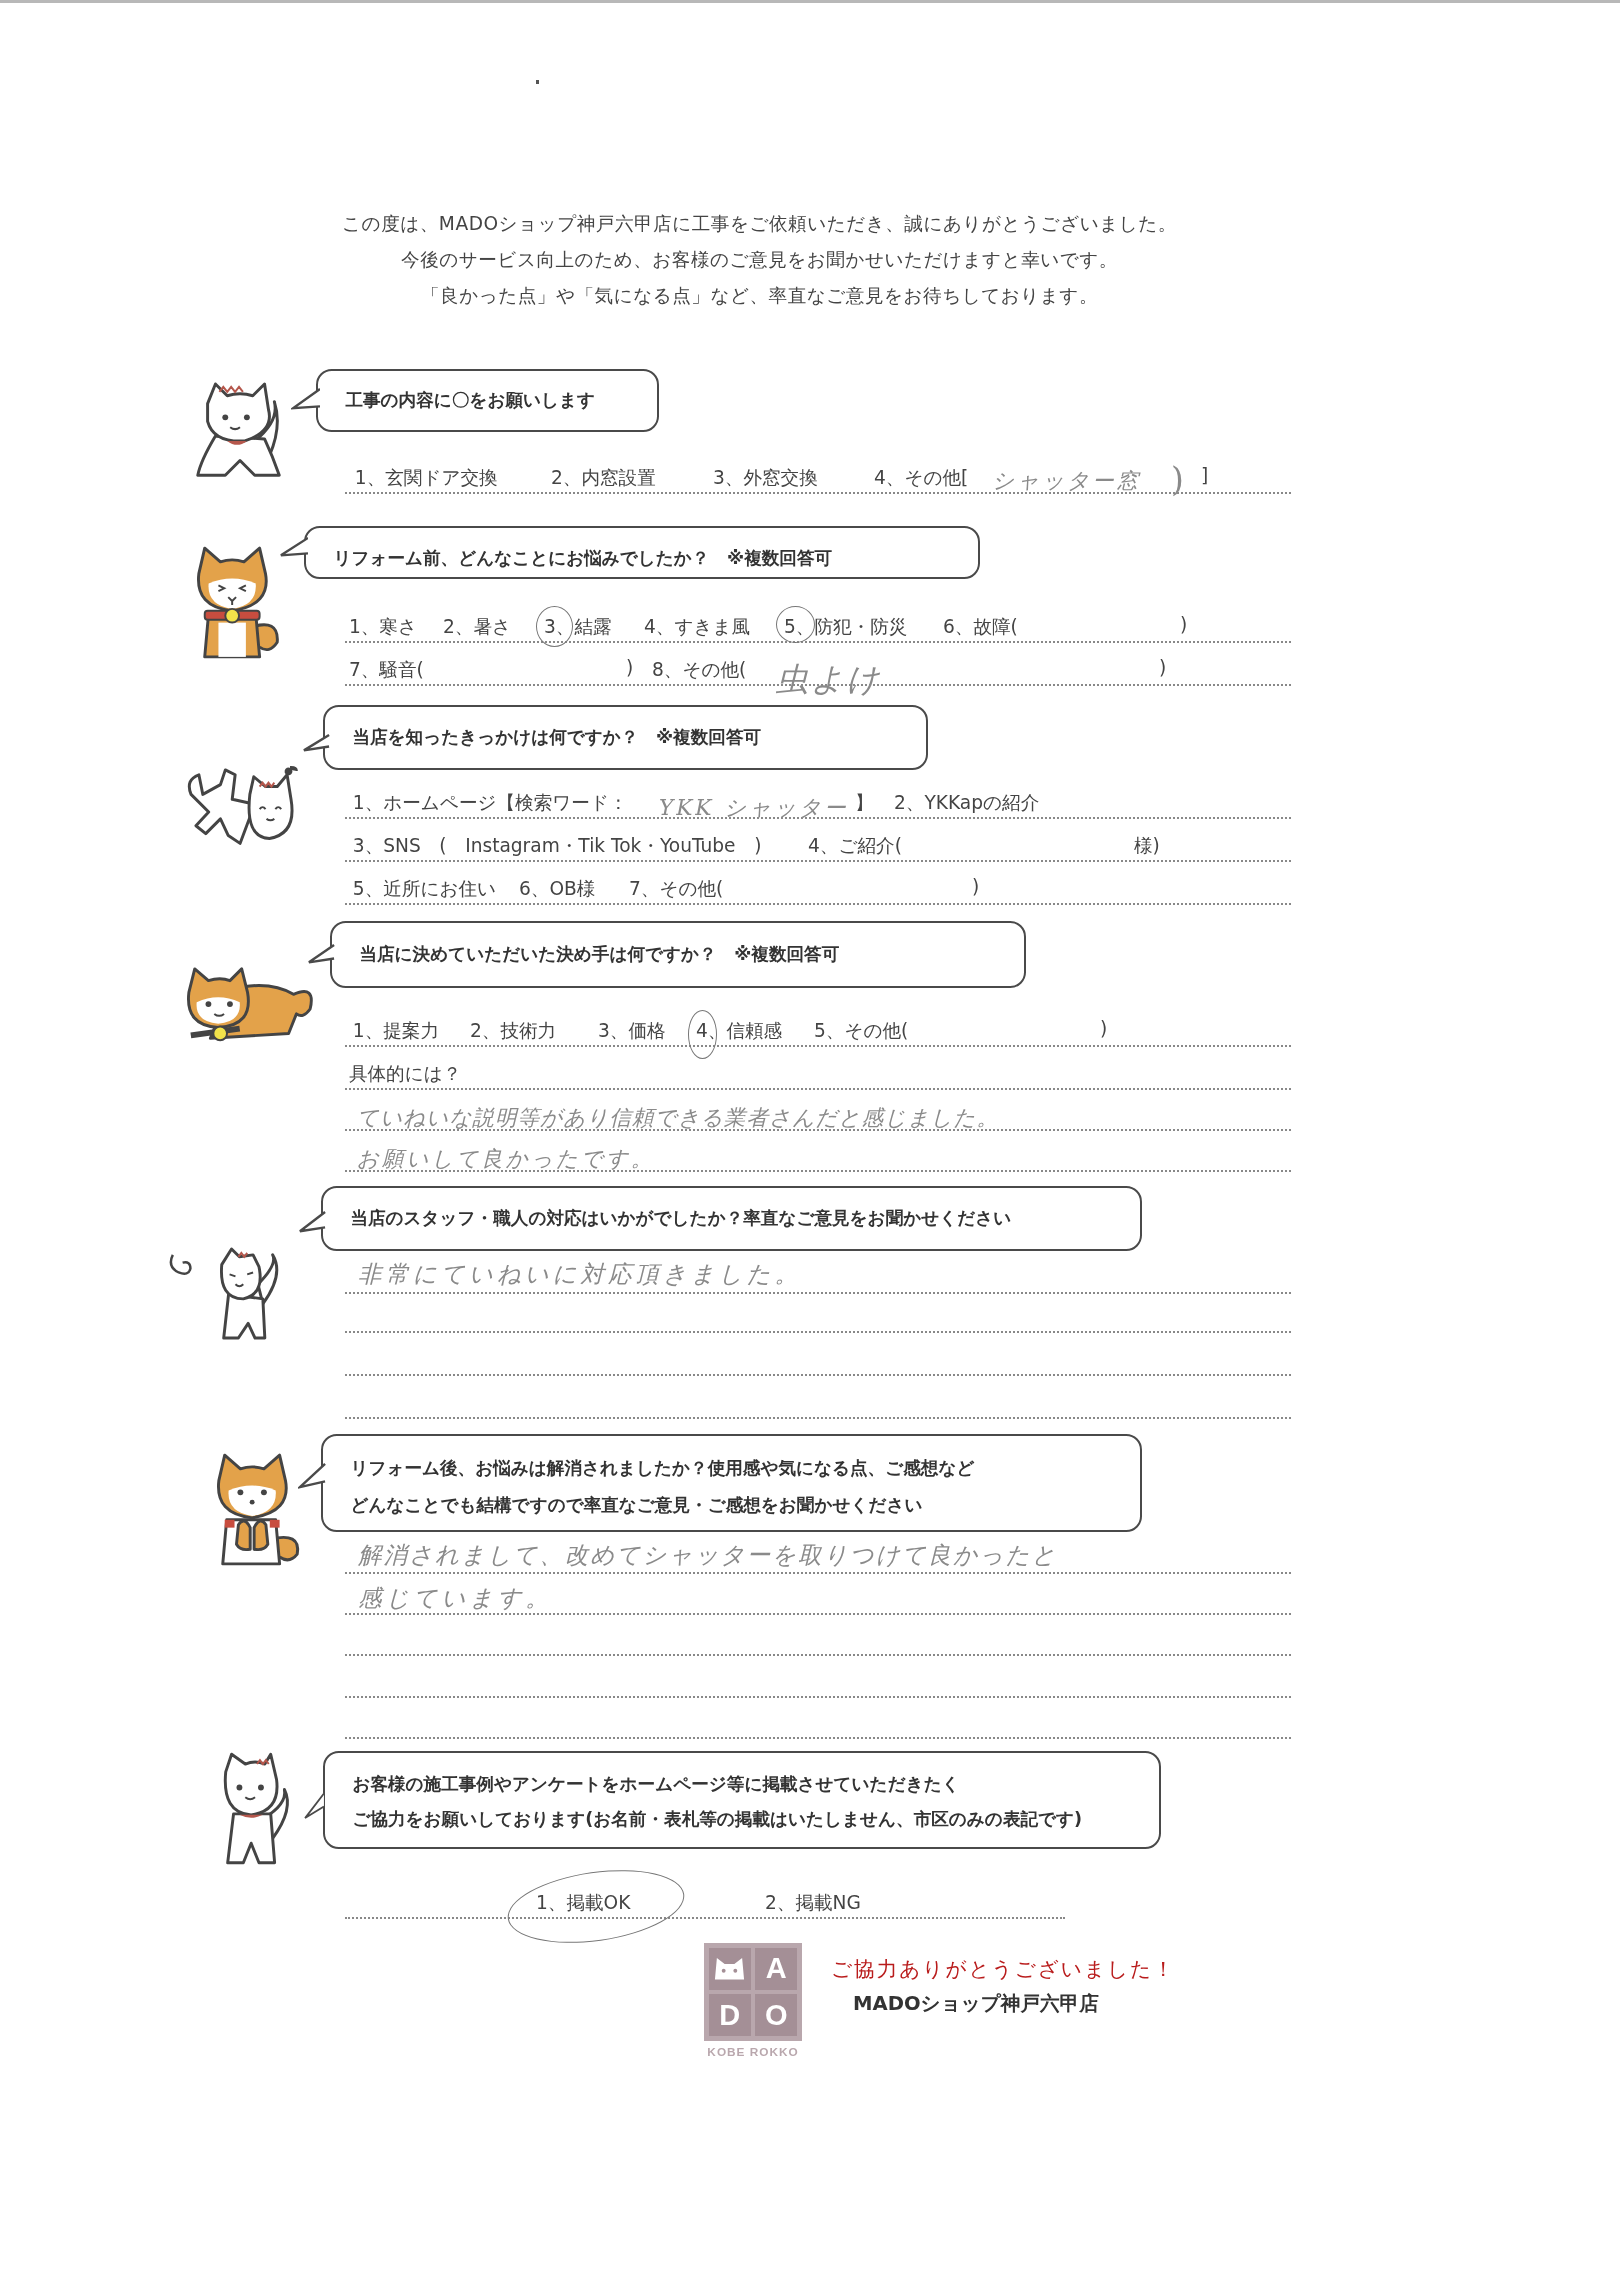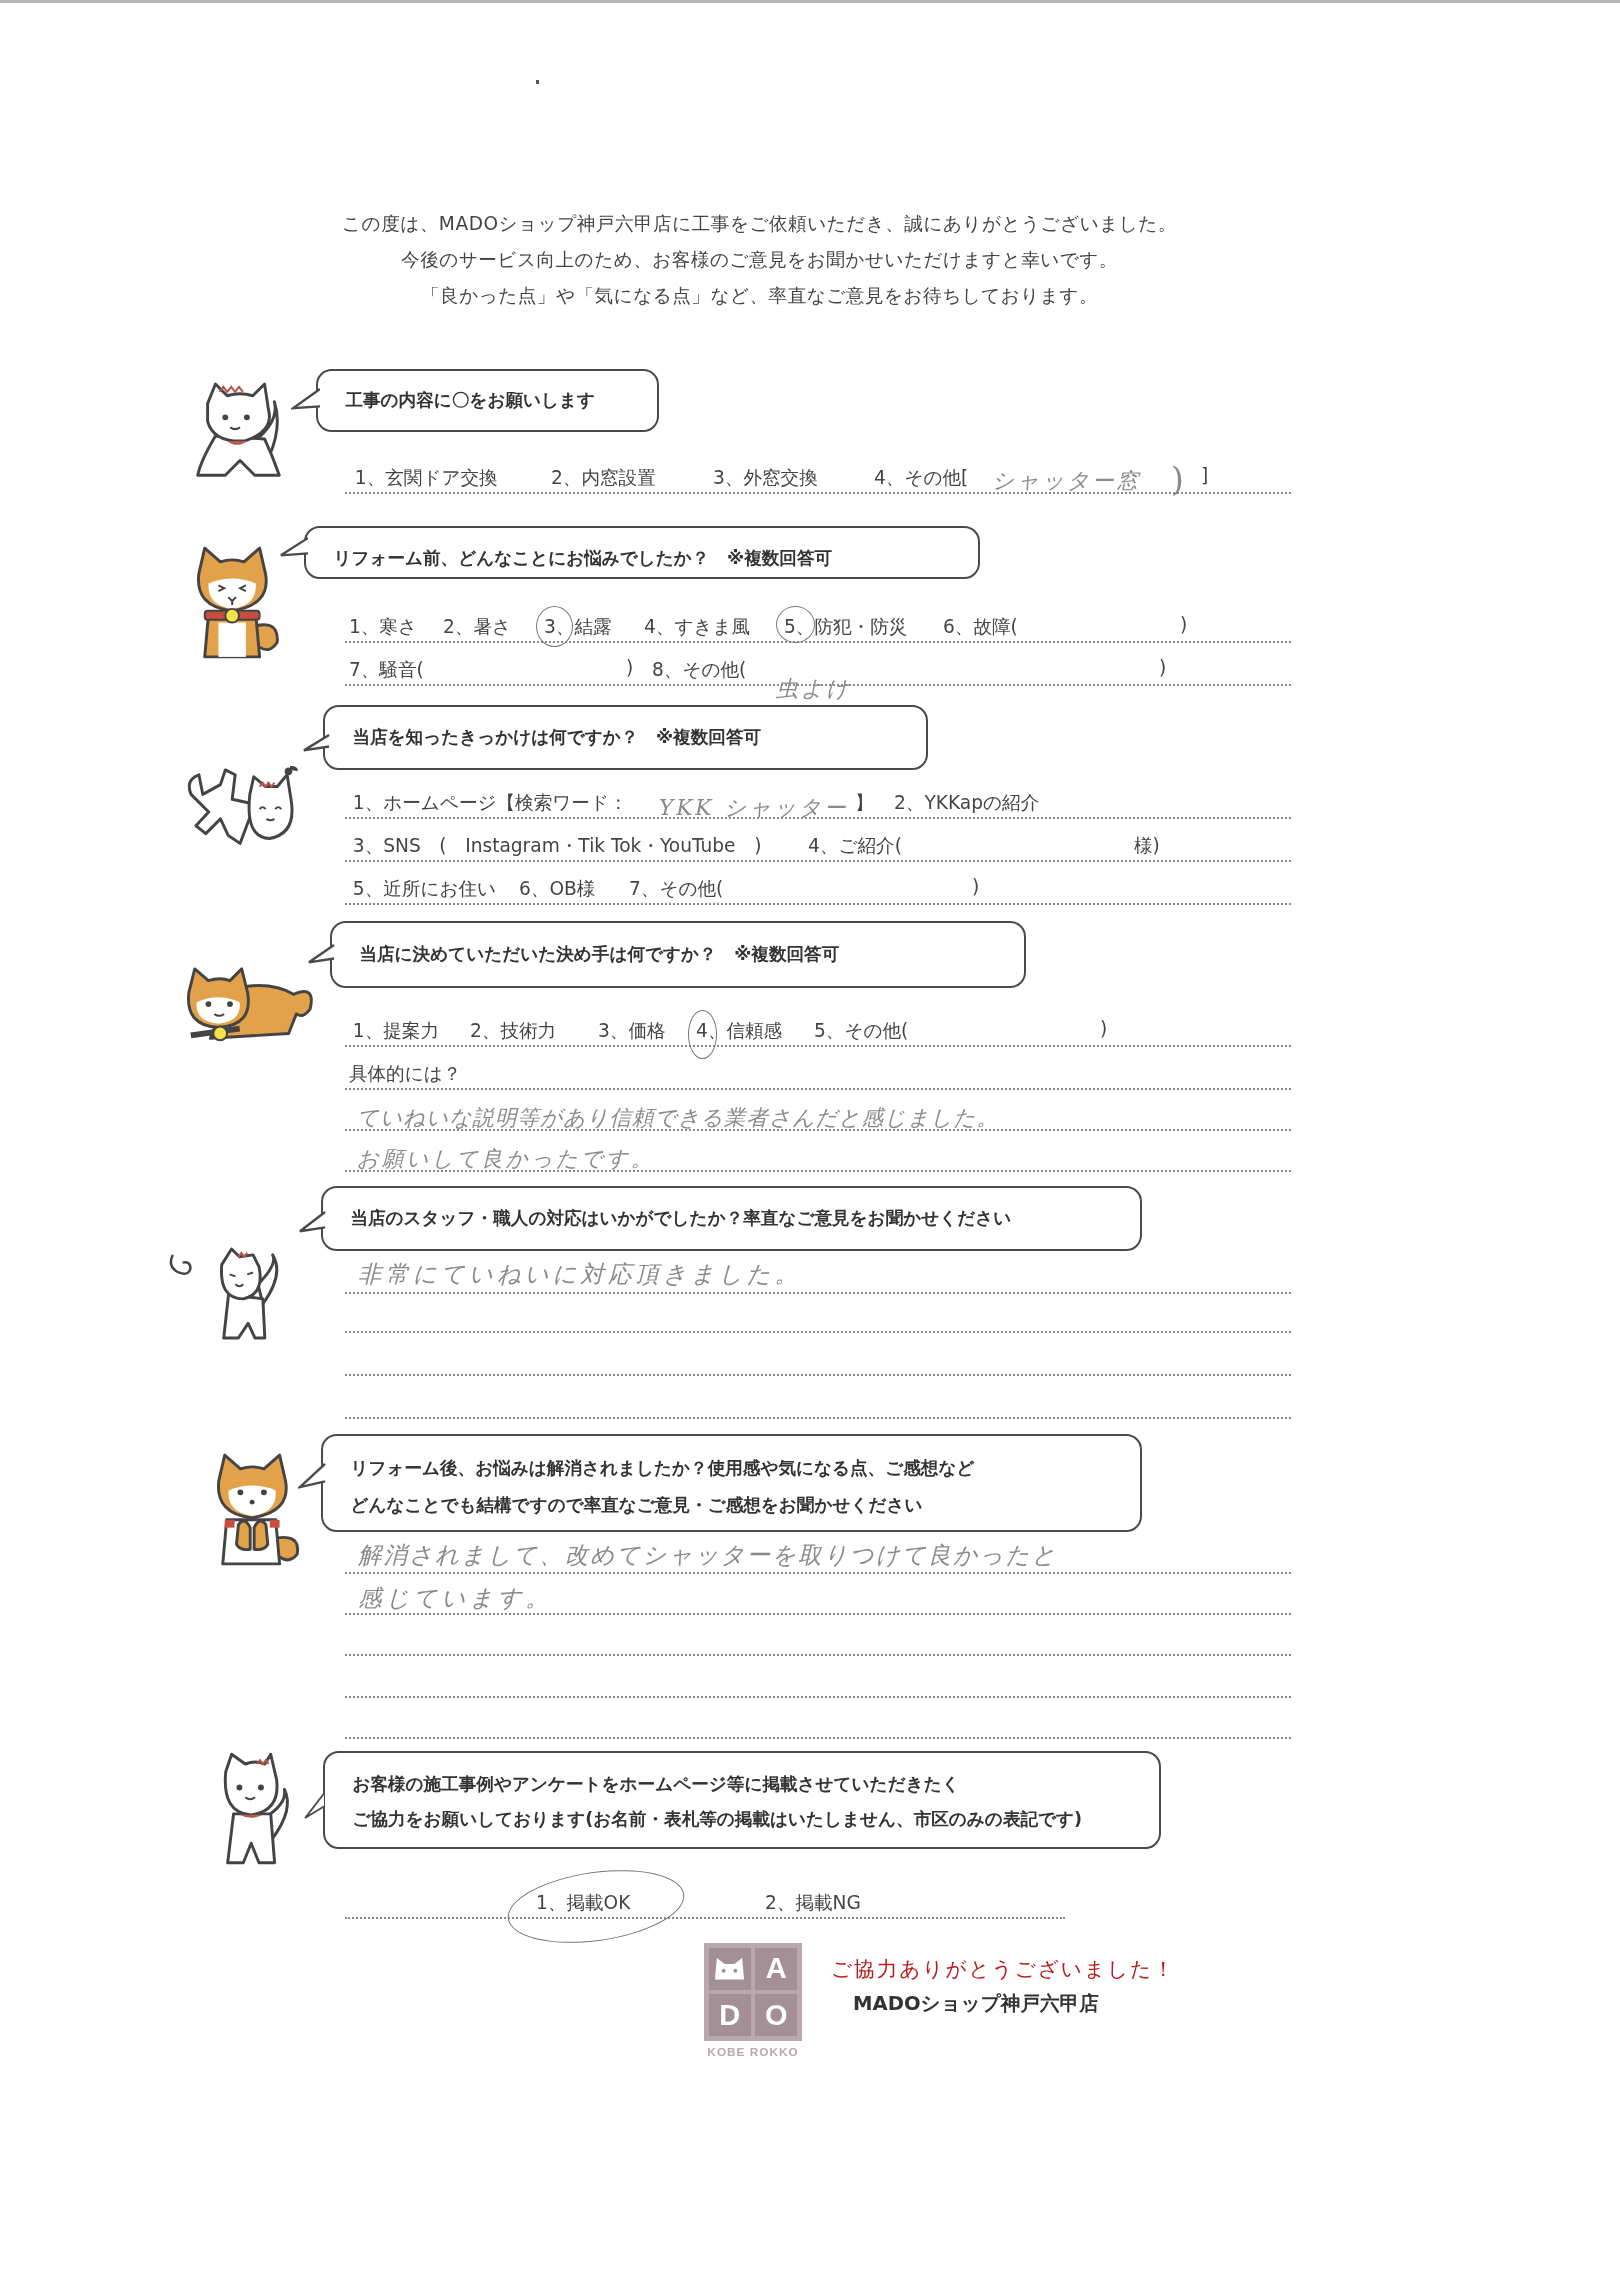--- a/index.html
+++ b/index.html
@@ -107,21 +107,21 @@
   <span class="item" style="left:299px">4、すきま風</span>
   <span class="item" style="left:439px">5、防犯・防災</span>
   <span class="circle" style="left:431px;top:-2px;width:37px;height:35px;"></span>
   <span class="item" style="left:598px">6、故障(</span>
   <span class="item" style="left:835px">)</span>
 </div>
 <div class="row" style="top:651px;">
   <span class="item" style="left:3.9px">7、騒音(</span>
   <span class="item" style="left:281px">)</span>
   <span class="item" style="left:307px">8、その他(</span>
-  <span class="item hand" style="left:431px;top:16px;font-size:22px">虫よけ</span>
+  <span class="item hand" style="left:431px;top:0px;font-size:32px">虫よけ</span>
   <span class="item" style="left:814px">)</span>
 </div>
 
 <svg class="mascot" style="left:181px;top:765px" width="123" height="98" viewBox="0 0 125 100">
   <g fill="#fff" stroke="#444" stroke-width="3" stroke-linejoin="round">
     <path d="M10 30 Q4 15 18 10 L22 30 L40 20 L45 5 L55 10 L52 35 L75 40 L60 80 L48 72 L40 55 L25 70 L15 62 L28 48 Z"></path>
     <path d="M70 30 L74 12 L86 22 L98 22 L108 10 L112 35 Q118 70 90 75 Q65 74 70 30 Z"></path>
   </g>
   <path d="M80 22 l3 -4 l3 4 l3 -4 l3 4 l3 -4" stroke="#b5574c" stroke-width="2" fill="none"></path>
   <path d="M80 45 q3 -4 6 0 M96 45 q3 -4 6 0 M87 55 q4 3 8 0" stroke="#444" stroke-width="2" fill="none"></path>

